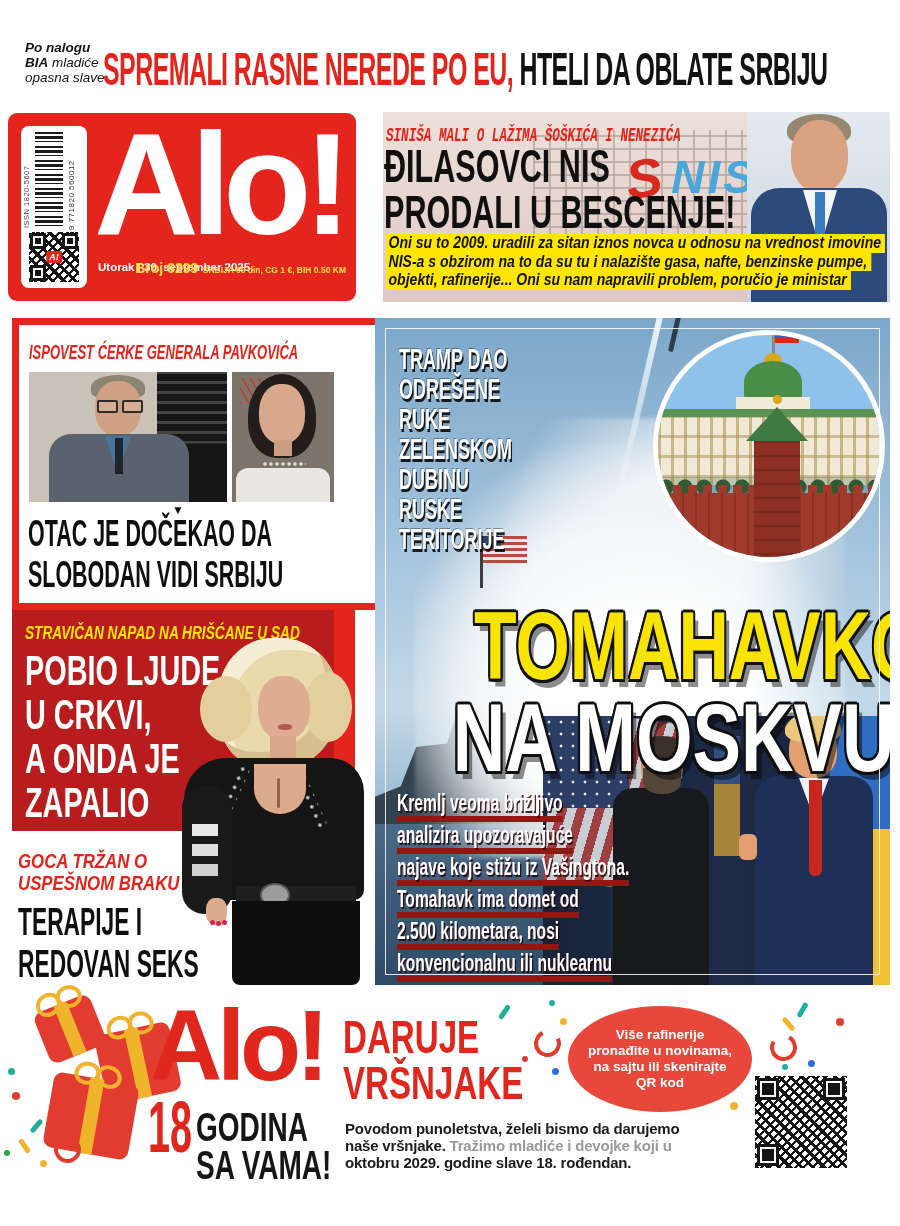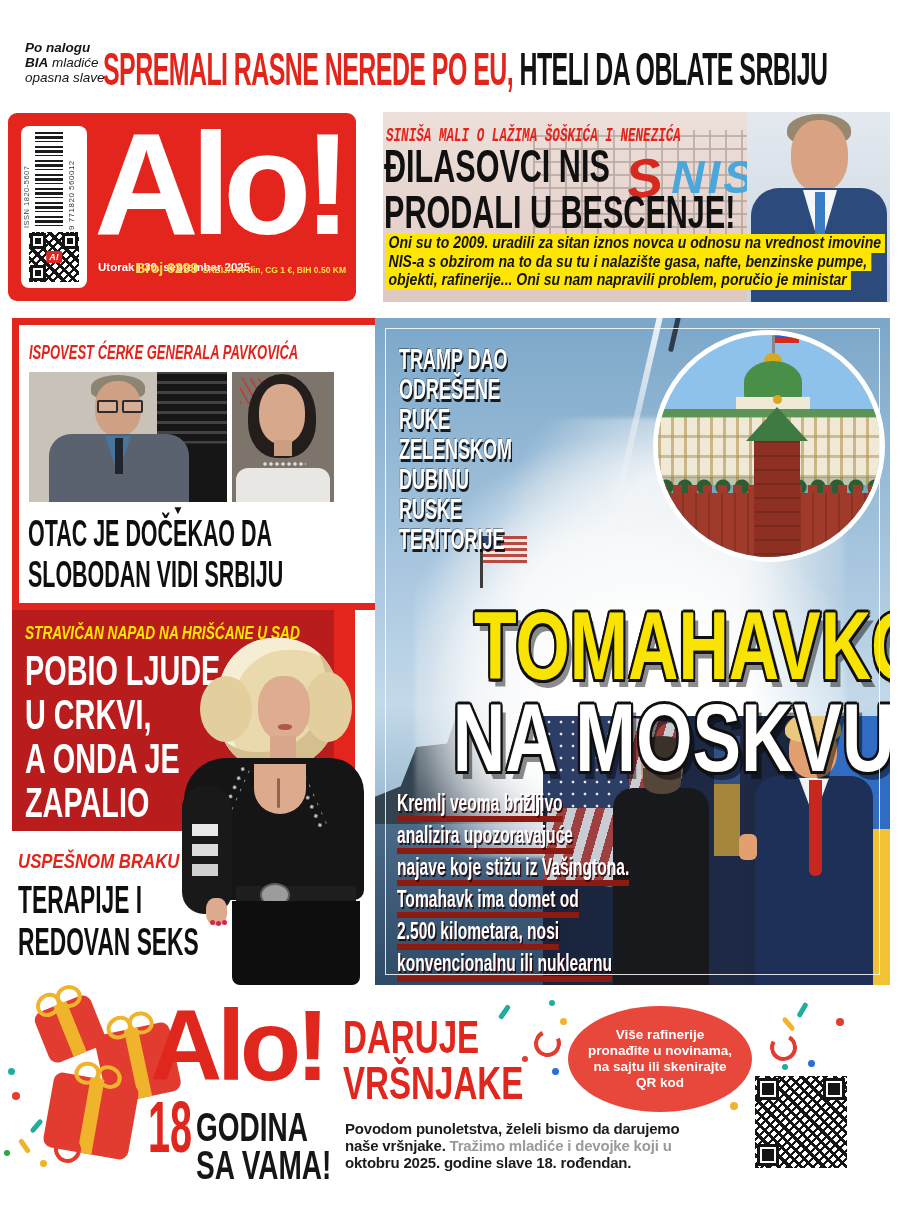--- a/index.html
+++ b/index.html
@@ -335,20 +335,21 @@
     <div class="abs bl-patch"></div>
     <div class="abs bl-belt"></div>
     <div class="abs bl-buckle"></div>
     <div class="abs bl-pants"></div>
     <div class="abs bl-hand"></div>
     <div class="abs bl-nails"></div>
   </div>
 
   <div class="abs artC">
     <div class="c-kicker red it w8">
+      <div><span class="cond" style="--sx:.8">GOCA TRŽAN O</span></div>
       <div><span class="cond" style="--sx:.8">USPEŠNOM BRAKU</span></div>
     </div>
     <div class="c-h">
       <div><span class="cond" style="--sx:.6">TERAPIJE I</span></div>
       <div><span class="cond" style="--sx:.6">REDOVAN SEKS</span></div>
     </div>
   </div>
 
   <div class="abs main">
     <div class="abs sky"></div>
@@ -450,21 +451,21 @@
     <div class="abs bn-18"><span class="cond" style="--sx:.55">18</span></div>
     <div class="abs bn-godina">
       <div><span class="cond" style="--sx:.7">GODINA</span></div>
       <div><span class="cond" style="--sx:.7">SA VAMA!</span></div>
     </div>
     <div class="abs bn-daruje">
       <div><span class="cond" style="--sx:.72">DARUJE</span></div>
       <div><span class="cond" style="--sx:.72">VRŠNJAKE</span></div>
     </div>
     <div class="abs bn-body">
-      <span class="bb-b">Povodom punoletstva, želeli bismo da darujemo naše vršnjake.</span><span class="bb-g"> Tražimo mladiće i devojke koji u </span><span class="bb-b">oktobru 2025. godine slave 18. rođendan.</span>
+      <span class="bb-b">Povodom punoletstva, želeli bismo da darujemo naše vršnjake.</span><span class="bb-g"> Tražimo mladiće i devojke koji u </span><span class="bb-b">oktobru 2029. godine slave 18. rođendan.</span>
     </div>
 
     <div class="stick" style="left:502px;top:14px;background:#1fae9a;transform:rotate(35deg);"></div>
     <div class="dot" style="left:549px;top:10px;width:6px;height:6px;background:#1fae9a;"></div>
     <div class="swirl" style="left:534px;top:40px;transform:rotate(20deg);"></div>
     <div class="dot" style="left:560px;top:28px;width:7px;height:7px;background:#f0b42c;"></div>
     <div class="dot" style="left:522px;top:66px;width:6px;height:6px;background:#e23c30;"></div>
     <div class="dot" style="left:552px;top:78px;width:7px;height:7px;background:#2a6fd6;"></div>
 
     <div class="abs bubble">

